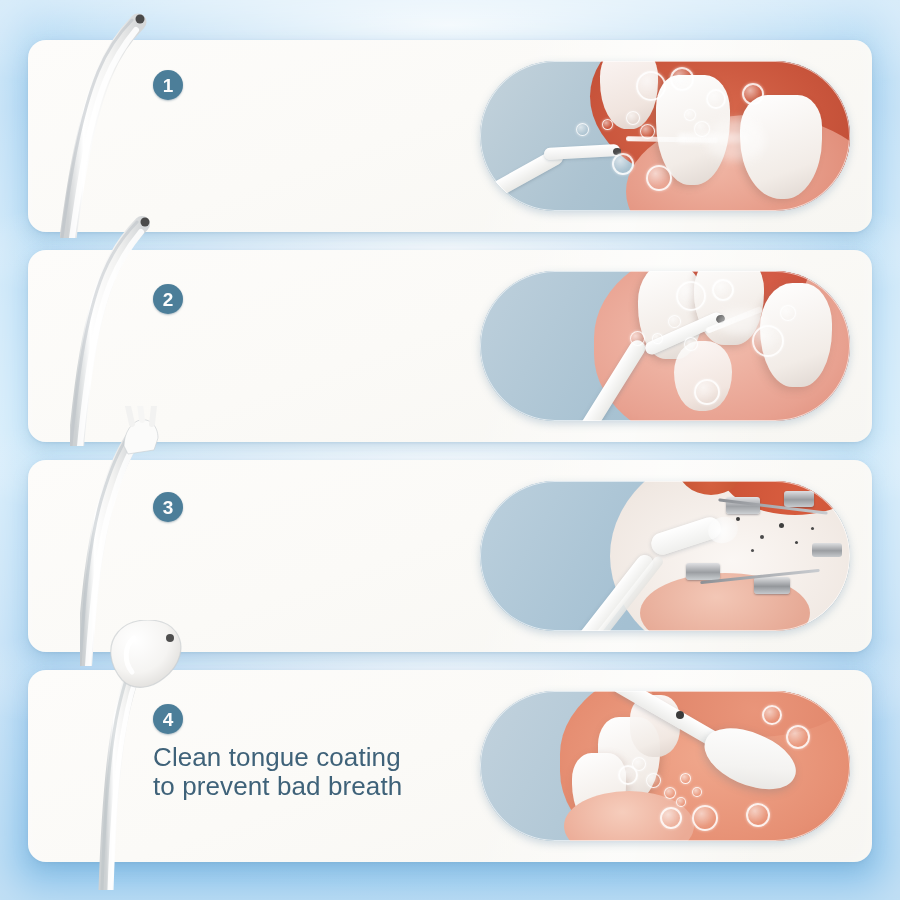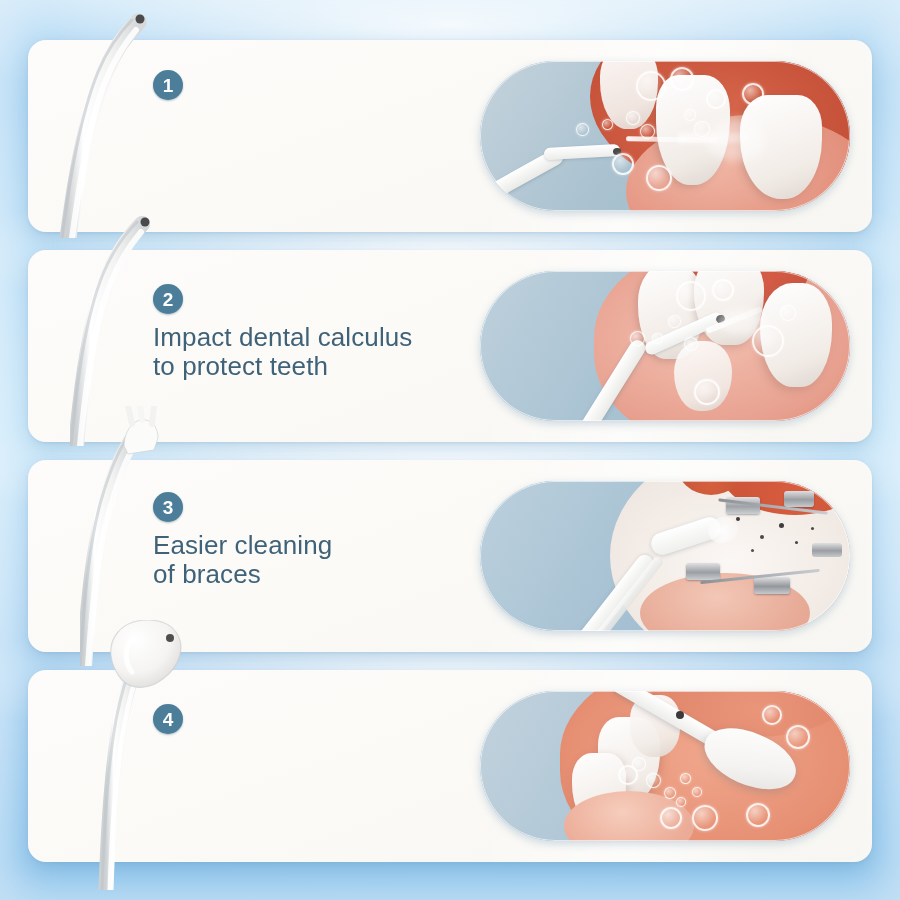--- a/index.html
+++ b/index.html
@@ -255,22 +255,20 @@
       <div class="bub sm" style="left:172px;top:62px;width:9px;height:9px;"></div>
       <div class="bub sm" style="left:204px;top:66px;width:12px;height:12px;"></div>
       <div class="bub" style="left:214px;top:108px;width:22px;height:22px;"></div>
       <div class="bub" style="left:272px;top:54px;width:28px;height:28px;"></div>
       <div class="bub sm" style="left:300px;top:34px;width:14px;height:14px;"></div>
       <div class="ph-frame"></div>
     </div>
 
     <div class="txt">
       <div class="badge">2</div>
-      <div class="caption">Impact dental calculus
-to protect teeth</div>
     </div>
   </div>
 
   <div class="card" id="card3">
 
     <div class="photo">
       <div class="ph-sky3"></div>
       <div class="gum" style="right:-50px;top:-40px;width:290px;height:230px;
            background:radial-gradient(ellipse at 42% 52%, #fbf7f4, #f0e8e2 55%, #e2d6cf 85%);
            border-radius:50%;"></div>
@@ -317,22 +315,20 @@
       <div style="position:absolute;right:86px;top:54px;width:4px;height:4px;background:#4a4a4a;border-radius:50%;"></div>
       <div style="position:absolute;right:52px;top:60px;width:3px;height:3px;background:#444;border-radius:50%;"></div>
       <div style="position:absolute;right:110px;top:36px;width:4px;height:4px;background:#3c3c3c;border-radius:50%;"></div>
       <div style="position:absolute;right:36px;top:46px;width:3px;height:3px;background:#4a4a4a;border-radius:50%;"></div>
       <div style="position:absolute;right:96px;top:68px;width:3px;height:3px;background:#505050;border-radius:50%;"></div>
       <div class="ph-frame"></div>
     </div>
 
     <div class="txt">
       <div class="badge">3</div>
-      <div class="caption">Easier cleaning
-of braces</div>
     </div>
   </div>
 
   <div class="card" id="card4">
 
     <div class="photo">
       <div class="ph-sky4"></div>
 
       <div class="gum" style="right:-40px;top:-34px;width:330px;height:220px;
            background:radial-gradient(ellipse at 45% 45%, #f0a78c, #e68f73 55%, #da7a5e 85%);
@@ -372,20 +368,22 @@
       <div class="bub sm" style="left:152px;top:66px;width:12px;height:12px;"></div>
       <div class="bub" style="left:138px;top:74px;width:16px;height:16px;"></div>
       <div class="bub" style="left:306px;top:34px;width:20px;height:20px;"></div>
       <div class="bub" style="left:282px;top:14px;width:16px;height:16px;"></div>
       <div class="bub" style="left:266px;top:112px;width:20px;height:20px;"></div>
       <div class="ph-frame"></div>
     </div>
 
     <div class="txt">
       <div class="badge">4</div>
+      <div class="caption">Clean tongue coating
+to prevent bad breath</div>
     </div>
   </div>
 
   <div class="nozzle" id="noz1">
     <svg width="150" height="250" viewBox="0 0 150 250">
       <defs>
         <linearGradient id="g1" x1="0" y1="0" x2="1" y2="0">
           <stop offset="0%" stop-color="#cfd2d4"></stop>
           <stop offset="22%" stop-color="#ffffff"></stop>
           <stop offset="58%" stop-color="#f4f4f3"></stop>

